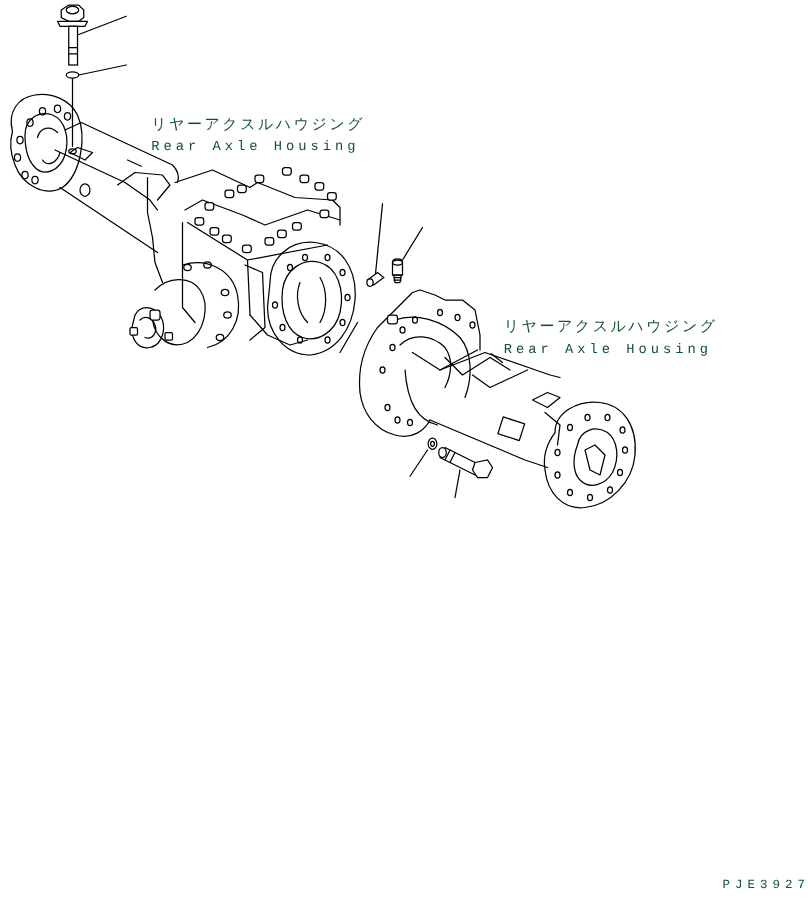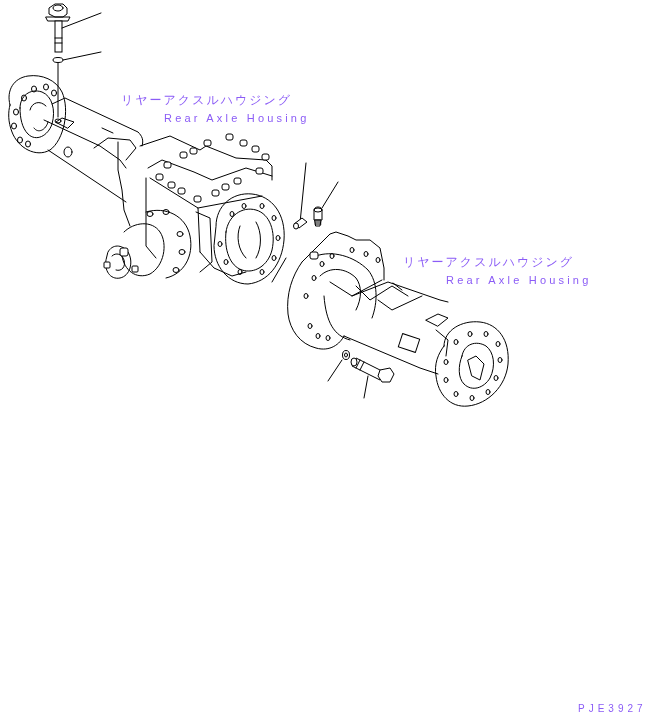--- a/index.html
+++ b/index.html
@@ -1,20 +1,20 @@
 <!DOCTYPE html>
 <html><head>
 <meta charset="utf-8">
 <style>
   html, body { margin: 0; padding: 0; background: #ffffff; }
   #canvas { position: relative; width: 646px; height: 718px; background: #ffffff; overflow: hidden; }
   svg { position: absolute; left: 0; top: 0; }
-  .lbl { position: absolute; font-family: Liberation Sans, sans-serif; color: #8b5cf6; white-space: nowrap; line-height: 1; }
+  .lbl { position: absolute; font-family: Liberation Mono, monospace; color: #14532d; white-space: nowrap; line-height: 1; }
   .jp { font-size: 12px; letter-spacing: 2px; }
-  .en { font-size: 11px; letter-spacing: 3.2px; margin-left: 43px; }
+  .en { font-size: 11px; letter-spacing: 3.2px; }
   .code { font-size: 10px; letter-spacing: 4px; }
   .ln { fill: none; stroke: #000; stroke-width: 1; stroke-linejoin: round; stroke-linecap: round; }
   .fw { fill: #fff; stroke: #000; stroke-width: 1; }
 </style>
 </head>
 <body>
 
 <div id="canvas">
   <svg width="646" height="718" viewBox="0 0 646 718">
 

